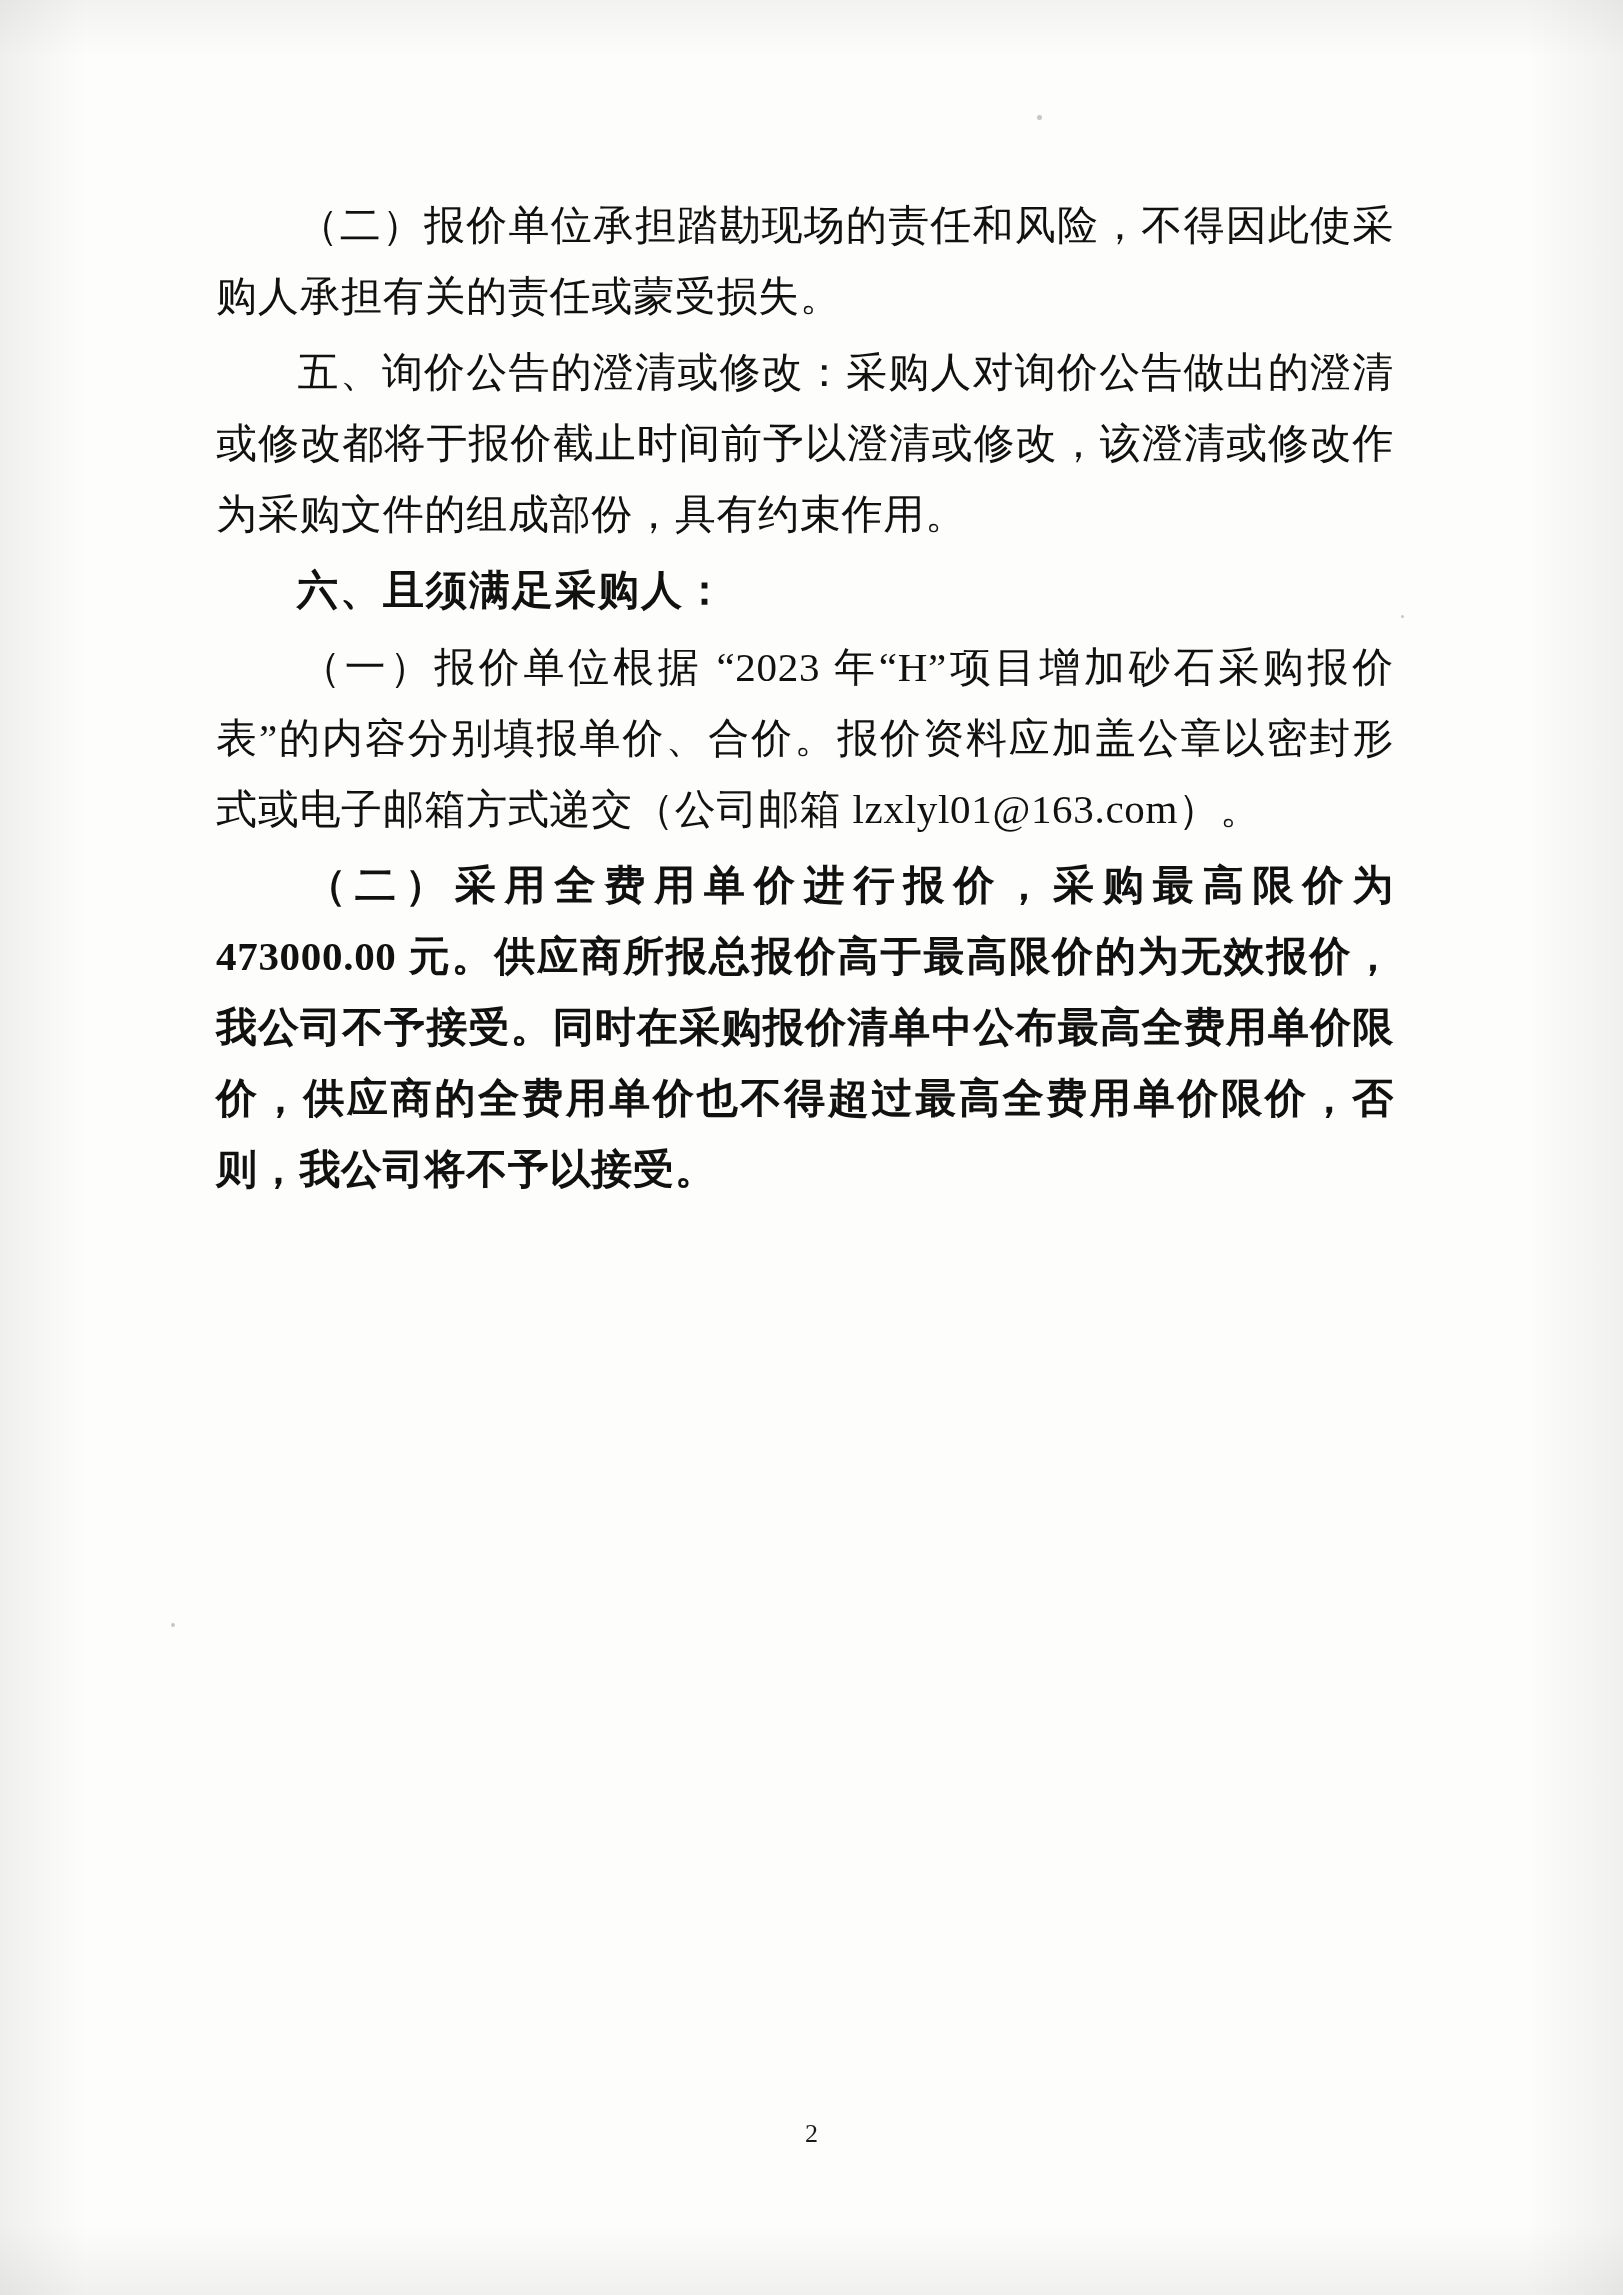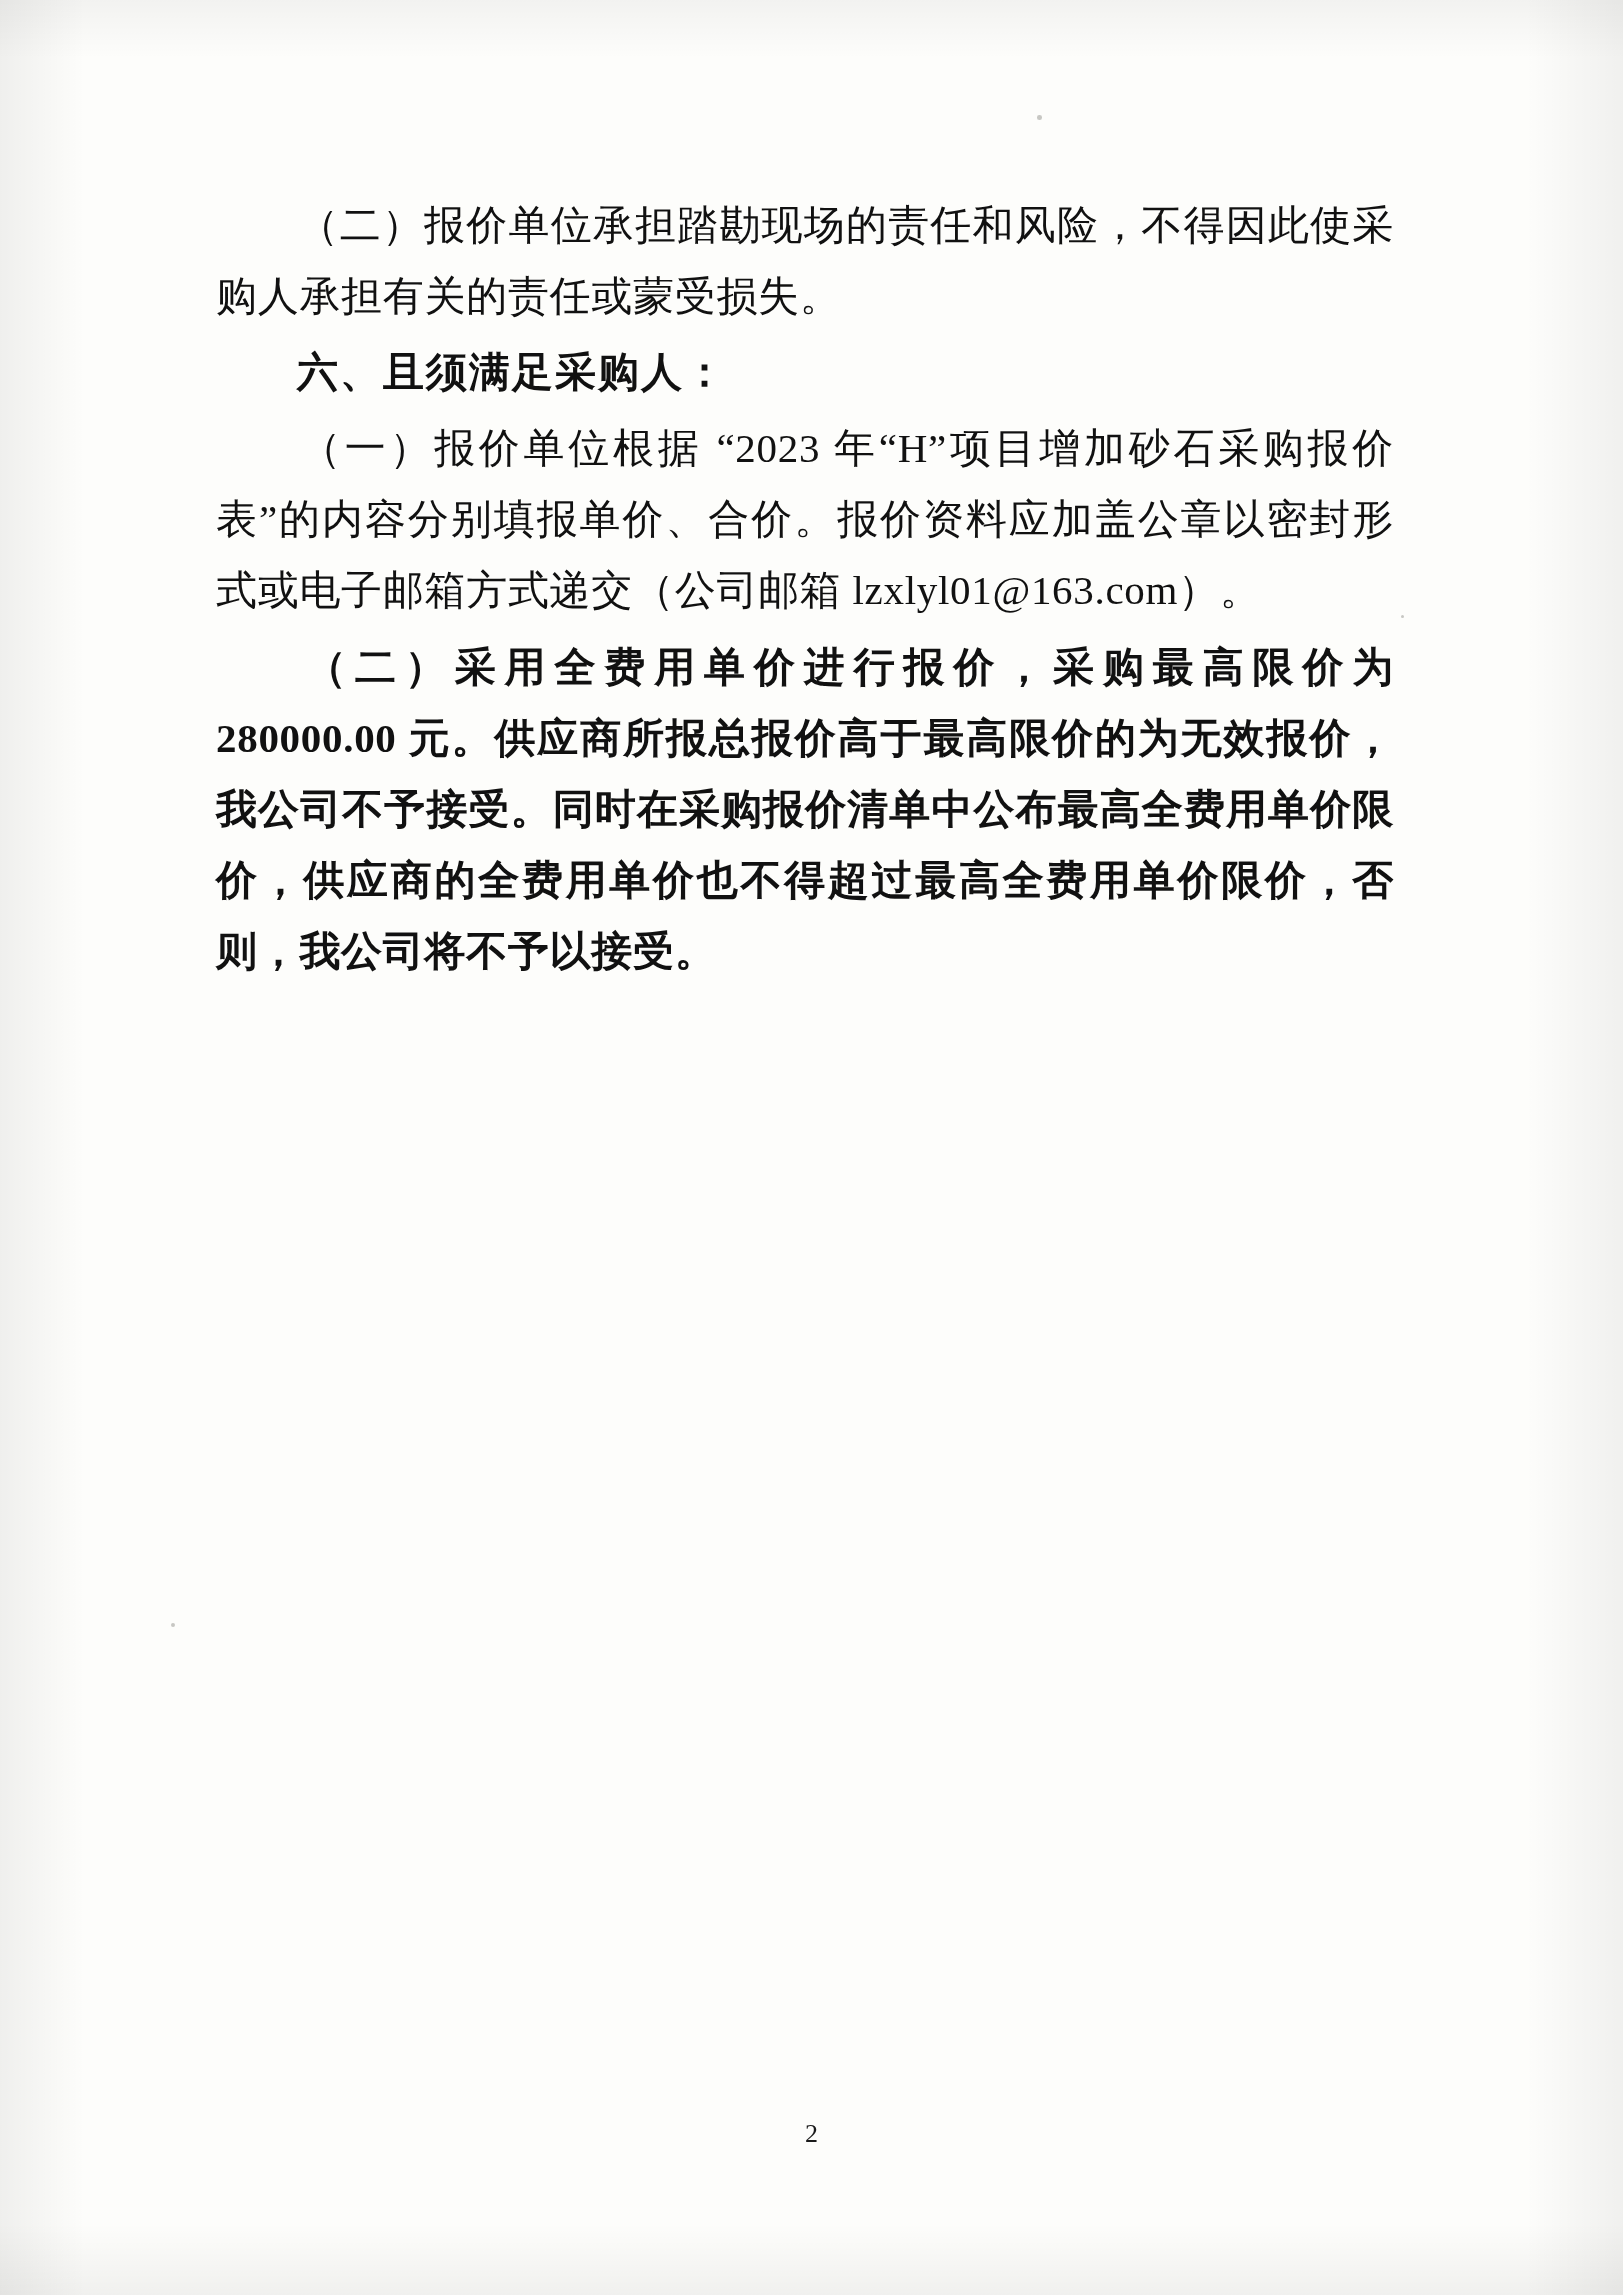--- a/index.html
+++ b/index.html
@@ -105,25 +105,26 @@
   <div class="scan-shade-bottom"></div>
 
   <div class="speck" style="left:1037px; top:115px; width:4.6px; height:4.6px;"></div>
   <div class="speck" style="left:1401px; top:615px; width:3.3px; height:3.3px;"></div>
   <div class="speck" style="left:171px; top:1623px; width:3.9px; height:3.9px;"></div>
 
   <div class="content">
 
     <p class="para"><span class="indent"></span><span>（二）报价单位承担踏勘现场的责任和风险，不得因此使采购人承担有关的责任或蒙受损失。</span></p>
 
+    <p class="para"><span class="indent"></span><span>五、询价公告的澄清或修改：采购人对询价公告做出的澄清或修改都将于报价截止时间前予以澄清或修改，该澄清或修改作为采购文件的组成部份，具有约束作用。</span></p>
 
     <p class="para heading"><span class="indent"></span><span>六、且须满足采购人：</span></p>
 
     <p class="para"><span class="indent"></span><span>（一）报价单位根据 “2023 年“H”项目增加砂石采购报价表”的内容分别填报单价、合价。报价资料应加盖公章以密封形式或电子邮箱方式递交（公司邮箱 lzxlyl01@163.com）。</span></p>
 
-    <p class="para bold-para"><span class="indent"></span><span>（二）采用全费用单价进行报价，采购最高限价为 280000.00 元。供应商所报总报价高于最高限价的为无效报价，我公司不予接受。同时在采购报价清单中公布最高全费用单价限价，供应商的全费用单价也不得超过最高全费用单价限价，否则，我公司将不予以接受。</span></p>
+    <p class="para bold-para"><span class="indent"></span><span>（二）采用全费用单价进行报价，采购最高限价为 473000.00 元。供应商所报总报价高于最高限价的为无效报价，我公司不予接受。同时在采购报价清单中公布最高全费用单价限价，供应商的全费用单价也不得超过最高全费用单价限价，否则，我公司将不予以接受。</span></p>
 
 
   </div>
 
   <div class="page-number">2</div>
 </div>
 
 
 </body></html>

